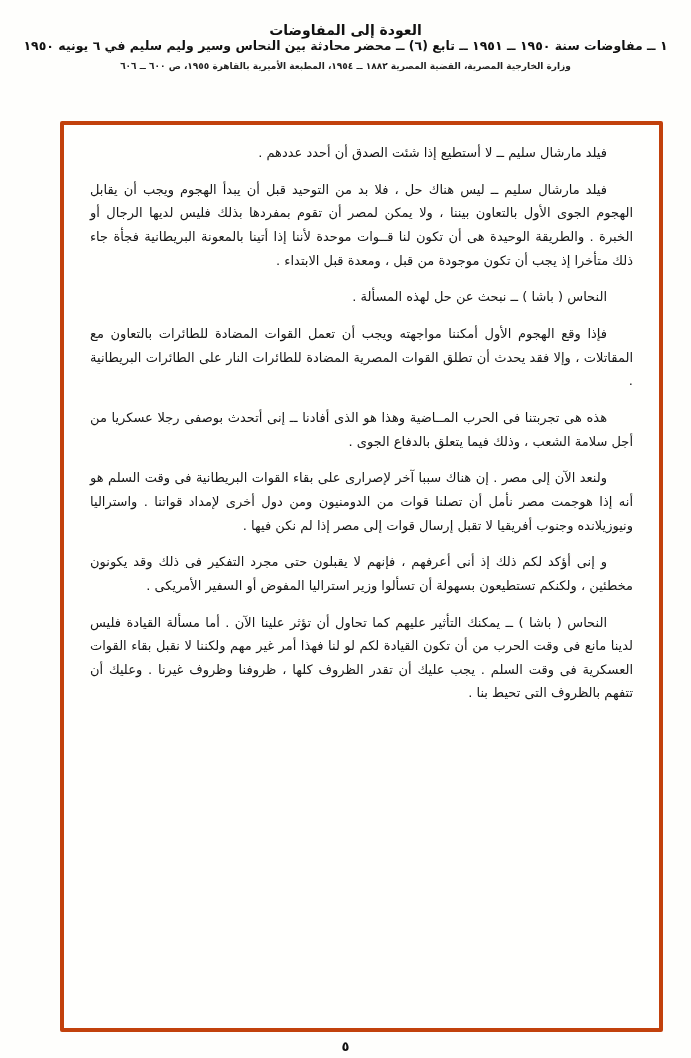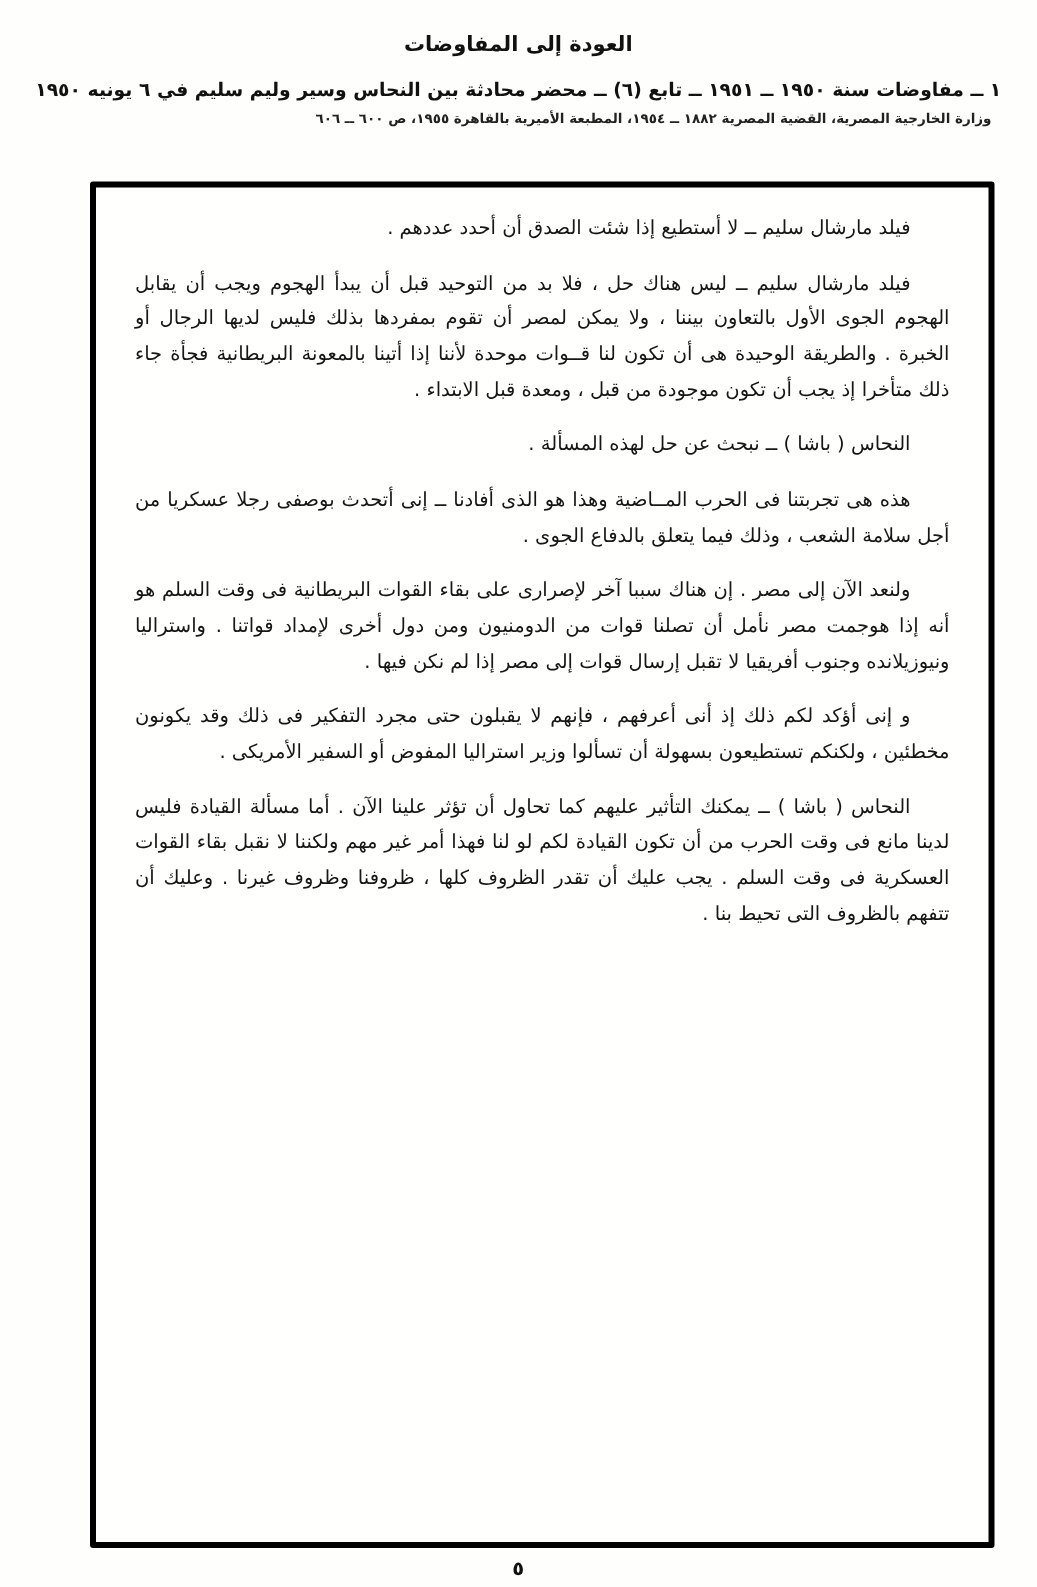--- a/index.html
+++ b/index.html
@@ -21,37 +21,38 @@
     text-align: center;
     font-weight: bold;
     font-size: 14px;
     padding-top: 22px;
     letter-spacing: 0.5px;
   }
   .heading-line {
     text-align: center;
     font-weight: bold;
     font-size: 12.5px;
-    margin-top: 14px;
+    margin-top: 0;
     padding: 0 18px;
   }
   .source-line {
+    text-align: center;
     font-weight: bold;
     font-size: 9px;
     color: #222;
     margin-top: 8px;
     padding: 0 30px;
   }
   .content-box {
     position: absolute;
     left: 60px;
     right: 28px;
     top: 121px;
     bottom: 26px;
-    border: 4px solid #000000;
+    border: 4px solid #c2410c;
     border-radius: 2px;
     background: #fffffd;
     padding: 16px 26px 10px 26px;
     box-sizing: border-box;
     overflow: hidden;
   }
   .content-box p {
     margin: 0 0 13px 0;
     font-size: 13px;
     line-height: 1.82;
@@ -78,20 +79,21 @@
   <div class="page-title">العودة إلى المفاوضات</div>
 
   <div class="heading-line">١ ــ مفاوضات سنة ١٩٥٠ ــ ١٩٥١ ــ تابع (٦) ــ محضر محادثة بين النحاس وسير وليم سليم في ٦ يونيه ١٩٥٠</div>
 
   <div class="source-line">وزارة الخارجية المصرية، القضية المصرية ١٨٨٢ ــ ١٩٥٤، المطبعة الأميرية بالقاهرة ١٩٥٥، ص ٦٠٠ ــ ٦٠٦</div>
 
   <div class="content-box">
     <p>فيلد مارشال سليم ــ لا أستطيع إذا شئت الصدق أن أحدد عددهم .</p>
     <p>فيلد مارشال سليم ــ ليس هناك حل ، فلا بد من التوحيد قبل أن يبدأ الهجوم ويجب أن يقابل الهجوم الجوى الأول بالتعاون بيننا ، ولا يمكن لمصر أن تقوم بمفردها بذلك فليس لديها الرجال أو الخبرة . والطريقة الوحيدة هى أن تكون لنا قــوات موحدة لأننا إذا أتينا بالمعونة البريطانية فجأة جاء ذلك متأخرا إذ يجب أن تكون موجودة من قبل ، ومعدة قبل الابتداء .</p>
     <p>النحاس ( باشا ) ــ نبحث عن حل لهذه المسألة .</p>
+    <p>فإذا وقع الهجوم الأول أمكننا مواجهته ويجب أن تعمل القوات المضادة للطائرات بالتعاون مع المقاتلات ، وإلا فقد يحدث أن تطلق القوات المصرية المضادة للطائرات النار على الطائرات البريطانية .</p>
     <p>هذه هى تجربتنا فى الحرب المــاضية وهذا هو الذى أفادنا ــ إنى أتحدث بوصفى رجلا عسكريا من أجل سلامة الشعب ، وذلك فيما يتعلق بالدفاع الجوى .</p>
     <p>ولنعد الآن إلى مصر . إن هناك سببا آخر لإصرارى على بقاء القوات البريطانية فى وقت السلم هو أنه إذا هوجمت مصر نأمل أن تصلنا قوات من الدومنيون ومن دول أخرى لإمداد قواتنا . واستراليا ونيوزيلانده وجنوب أفريقيا لا تقبل إرسال قوات إلى مصر إذا لم نكن فيها .</p>
     <p>و إنى أؤكد لكم ذلك إذ أنى أعرفهم ، فإنهم لا يقبلون حتى مجرد التفكير فى ذلك وقد يكونون مخطئين ، ولكنكم تستطيعون بسهولة أن تسألوا وزير استراليا المفوض أو السفير الأمريكى .</p>
     <p>النحاس ( باشا ) ــ يمكنك التأثير عليهم كما تحاول أن تؤثر علينا الآن . أما مسألة القيادة فليس لدينا مانع فى وقت الحرب من أن تكون القيادة لكم لو لنا فهذا أمر غير مهم ولكننا لا نقبل بقاء القوات العسكرية فى وقت السلم . يجب عليك أن تقدر الظروف كلها ، ظروفنا وظروف غيرنا . وعليك أن تتفهم بالظروف التى تحيط بنا .</p>
   </div>
 
   <div class="page-number">٥</div>
 
 </div>
 

